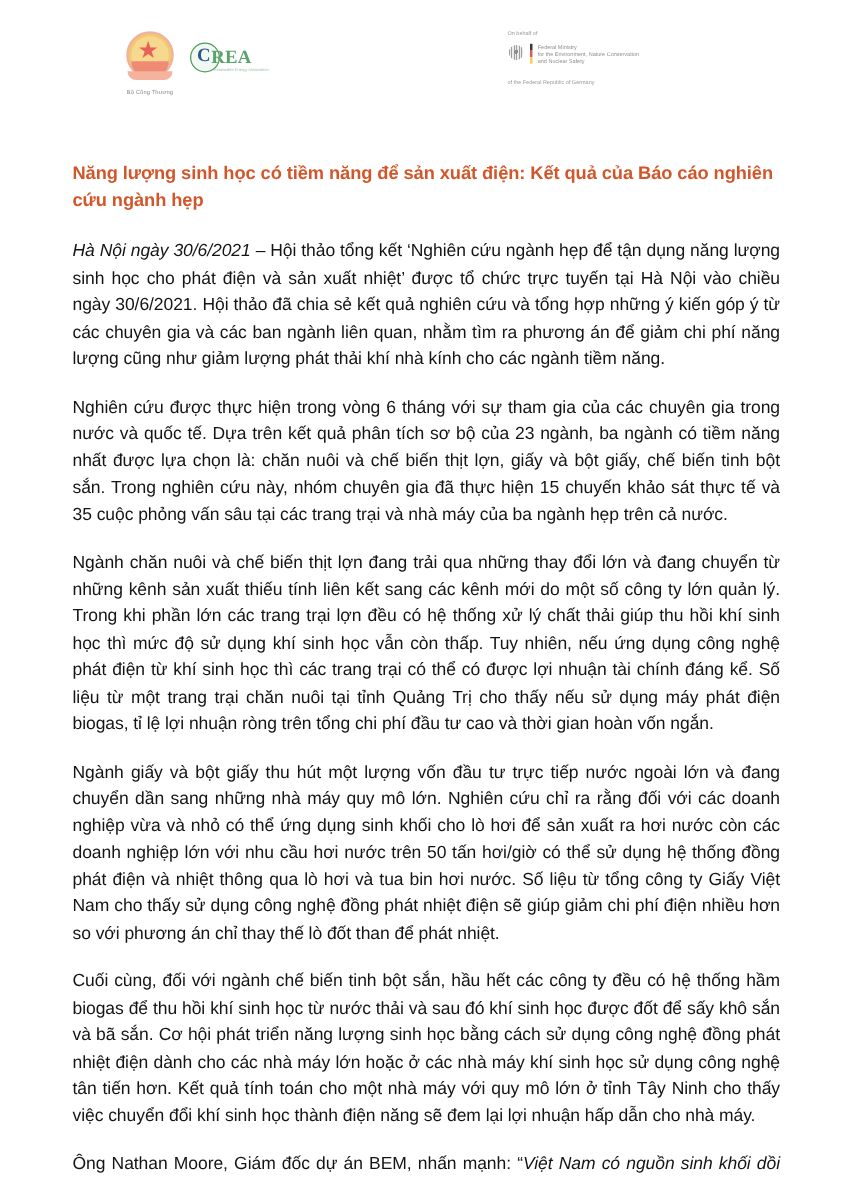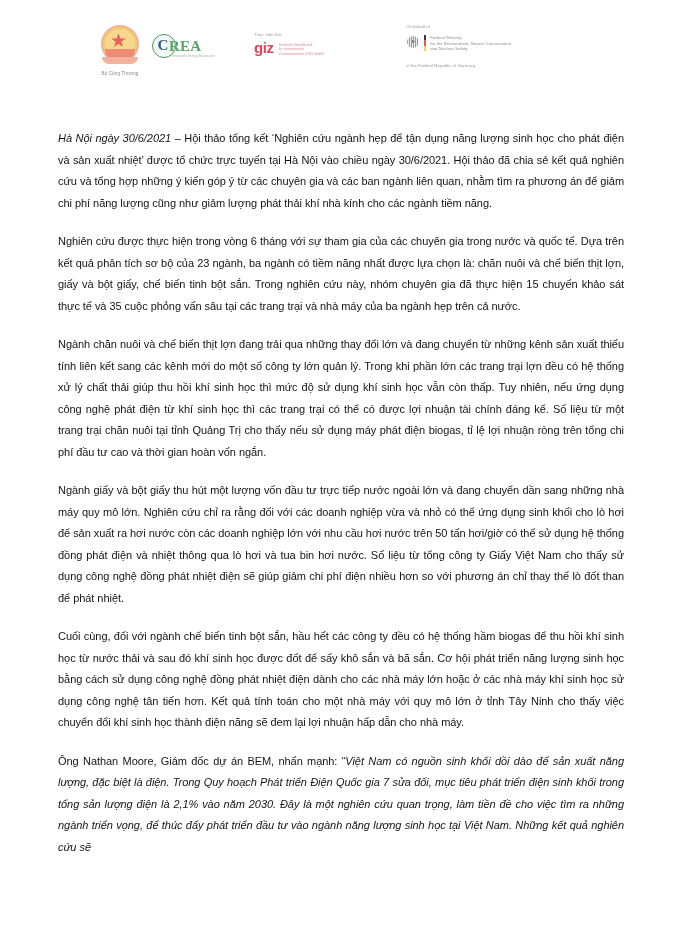--- a/index.html
+++ b/index.html
@@ -220,21 +220,21 @@
     color: #D3562A;
     font-size: 14.6px;
     line-height: 22px;
     font-weight: bold;
     margin: 0 0 18px 0;
     letter-spacing: -0.05px;
   }
 
   p.body-para {
     margin: 0 12px 17px 0;
-    font-size: 11px;
+    font-size: 14px;
     line-height: 21.5px;
     text-align: justify;
     text-justify: inter-word;
     letter-spacing: -0.05px;
     color: #141414;
   }
   p.body-para:last-child { margin-bottom: 0; }
 
   .lead-date { font-style: italic; }
   .quote-italic { font-style: italic; }
@@ -259,50 +259,40 @@
 
     <div class="logo-block logo-crea">
       <div class="crea-wrap">
         <div class="crea-ring"></div>
         <div class="crea-glyph">C</div>
         <div class="crea-text">REA</div>
         <div class="crea-sub">Renewable Energy Association</div>
       </div>
     </div>
 
-    <div class="logo-block logo-giz">
-      <div class="giz-tag">Thực hiện bởi</div>
-      <div class="giz-row">
-        <div class="giz-mark">giz</div>
-        <div class="giz-lines">
-          <div class="giz-line">Deutsche Gesellschaft</div>
-          <div class="giz-line">für Internationale</div>
-          <div class="giz-line">Zusammenarbeit (GIZ) GmbH</div>
-        </div>
-      </div>
-    </div>
 
     <div class="logo-block logo-bmu">
       <div class="bmu-top">On behalf of</div>
       <div class="bmu-row">
         <div class="bmu-eagle"></div>
         <div class="bmu-flag"></div>
         <div class="bmu-lines">
           <div class="bmu-line">Federal Ministry</div>
           <div class="bmu-line">for the Environment, Nature Conservation</div>
           <div class="bmu-line">and Nuclear Safety</div>
         </div>
       </div>
       <div class="bmu-bottom">of the Federal Republic of Germany</div>
     </div>
 
   </div>
 
   <div class="content">
 
+    <h1 class="doc-title">Năng lượng sinh học có tiềm năng để sản xuất điện: Kết quả của Báo cáo nghiên cứu ngành hẹp</h1>
 
     <p class="body-para"><span class="lead-date">Hà Nội ngày 30/6/2021</span><span> – Hội thảo tổng kết ‘Nghiên cứu ngành hẹp để tận dụng năng lượng sinh học cho phát điện và sản xuất nhiệt’ được tổ chức trực tuyến tại Hà Nội vào chiều ngày 30/6/2021. Hội thảo đã chia sẻ kết quả nghiên cứu và tổng hợp những ý kiến góp ý từ các chuyên gia và các ban ngành liên quan, nhằm tìm ra phương án để giảm chi phí năng lượng cũng như giảm lượng phát thải khí nhà kính cho các ngành tiềm năng.</span></p>
 
     <p class="body-para">Nghiên cứu được thực hiện trong vòng 6 tháng với sự tham gia của các chuyên gia trong nước và quốc tế. Dựa trên kết quả phân tích sơ bộ của 23 ngành, ba ngành có tiềm năng nhất được lựa chọn là: chăn nuôi và chế biến thịt lợn, giấy và bột giấy, chế biến tinh bột sắn. Trong nghiên cứu này, nhóm chuyên gia đã thực hiện 15 chuyến khảo sát thực tế và 35 cuộc phỏng vấn sâu tại các trang trại và nhà máy của ba ngành hẹp trên cả nước.</p>
 
     <p class="body-para">Ngành chăn nuôi và chế biến thịt lợn đang trải qua những thay đổi lớn và đang chuyển từ những kênh sản xuất thiếu tính liên kết sang các kênh mới do một số công ty lớn quản lý. Trong khi phần lớn các trang trại lợn đều có hệ thống xử lý chất thải giúp thu hồi khí sinh học thì mức độ sử dụng khí sinh học vẫn còn thấp. Tuy nhiên, nếu ứng dụng công nghệ phát điện từ khí sinh học thì các trang trại có thể có được lợi nhuận tài chính đáng kể. Số liệu từ một trang trại chăn nuôi tại tỉnh Quảng Trị cho thấy nếu sử dụng máy phát điện biogas, tỉ lệ lợi nhuận ròng trên tổng chi phí đầu tư cao và thời gian hoàn vốn ngắn.</p>
 
     <p class="body-para">Ngành giấy và bột giấy thu hút một lượng vốn đầu tư trực tiếp nước ngoài lớn và đang chuyển dần sang những nhà máy quy mô lớn. Nghiên cứu chỉ ra rằng đối với các doanh nghiệp vừa và nhỏ có thể ứng dụng sinh khối cho lò hơi để sản xuất ra hơi nước còn các doanh nghiệp lớn với nhu cầu hơi nước trên 50 tấn hơi/giờ có thể sử dụng hệ thống đồng phát điện và nhiệt thông qua lò hơi và tua bin hơi nước. Số liệu từ tổng công ty Giấy Việt Nam cho thấy sử dụng công nghệ đồng phát nhiệt điện sẽ giúp giảm chi phí điện nhiều hơn so với phương án chỉ thay thế lò đốt than để phát nhiệt.</p>
 
     <p class="body-para">Cuối cùng, đối với ngành chế biến tinh bột sắn, hầu hết các công ty đều có hệ thống hầm biogas để thu hồi khí sinh học từ nước thải và sau đó khí sinh học được đốt để sấy khô sắn và bã sắn. Cơ hội phát triển năng lượng sinh học bằng cách sử dụng công nghệ đồng phát nhiệt điện dành cho các nhà máy lớn hoặc ở các nhà máy khí sinh học sử dụng công nghệ tân tiến hơn. Kết quả tính toán cho một nhà máy với quy mô lớn ở tỉnh Tây Ninh cho thấy việc chuyển đổi khí sinh học thành điện năng sẽ đem lại lợi nhuận hấp dẫn cho nhà máy.</p>

